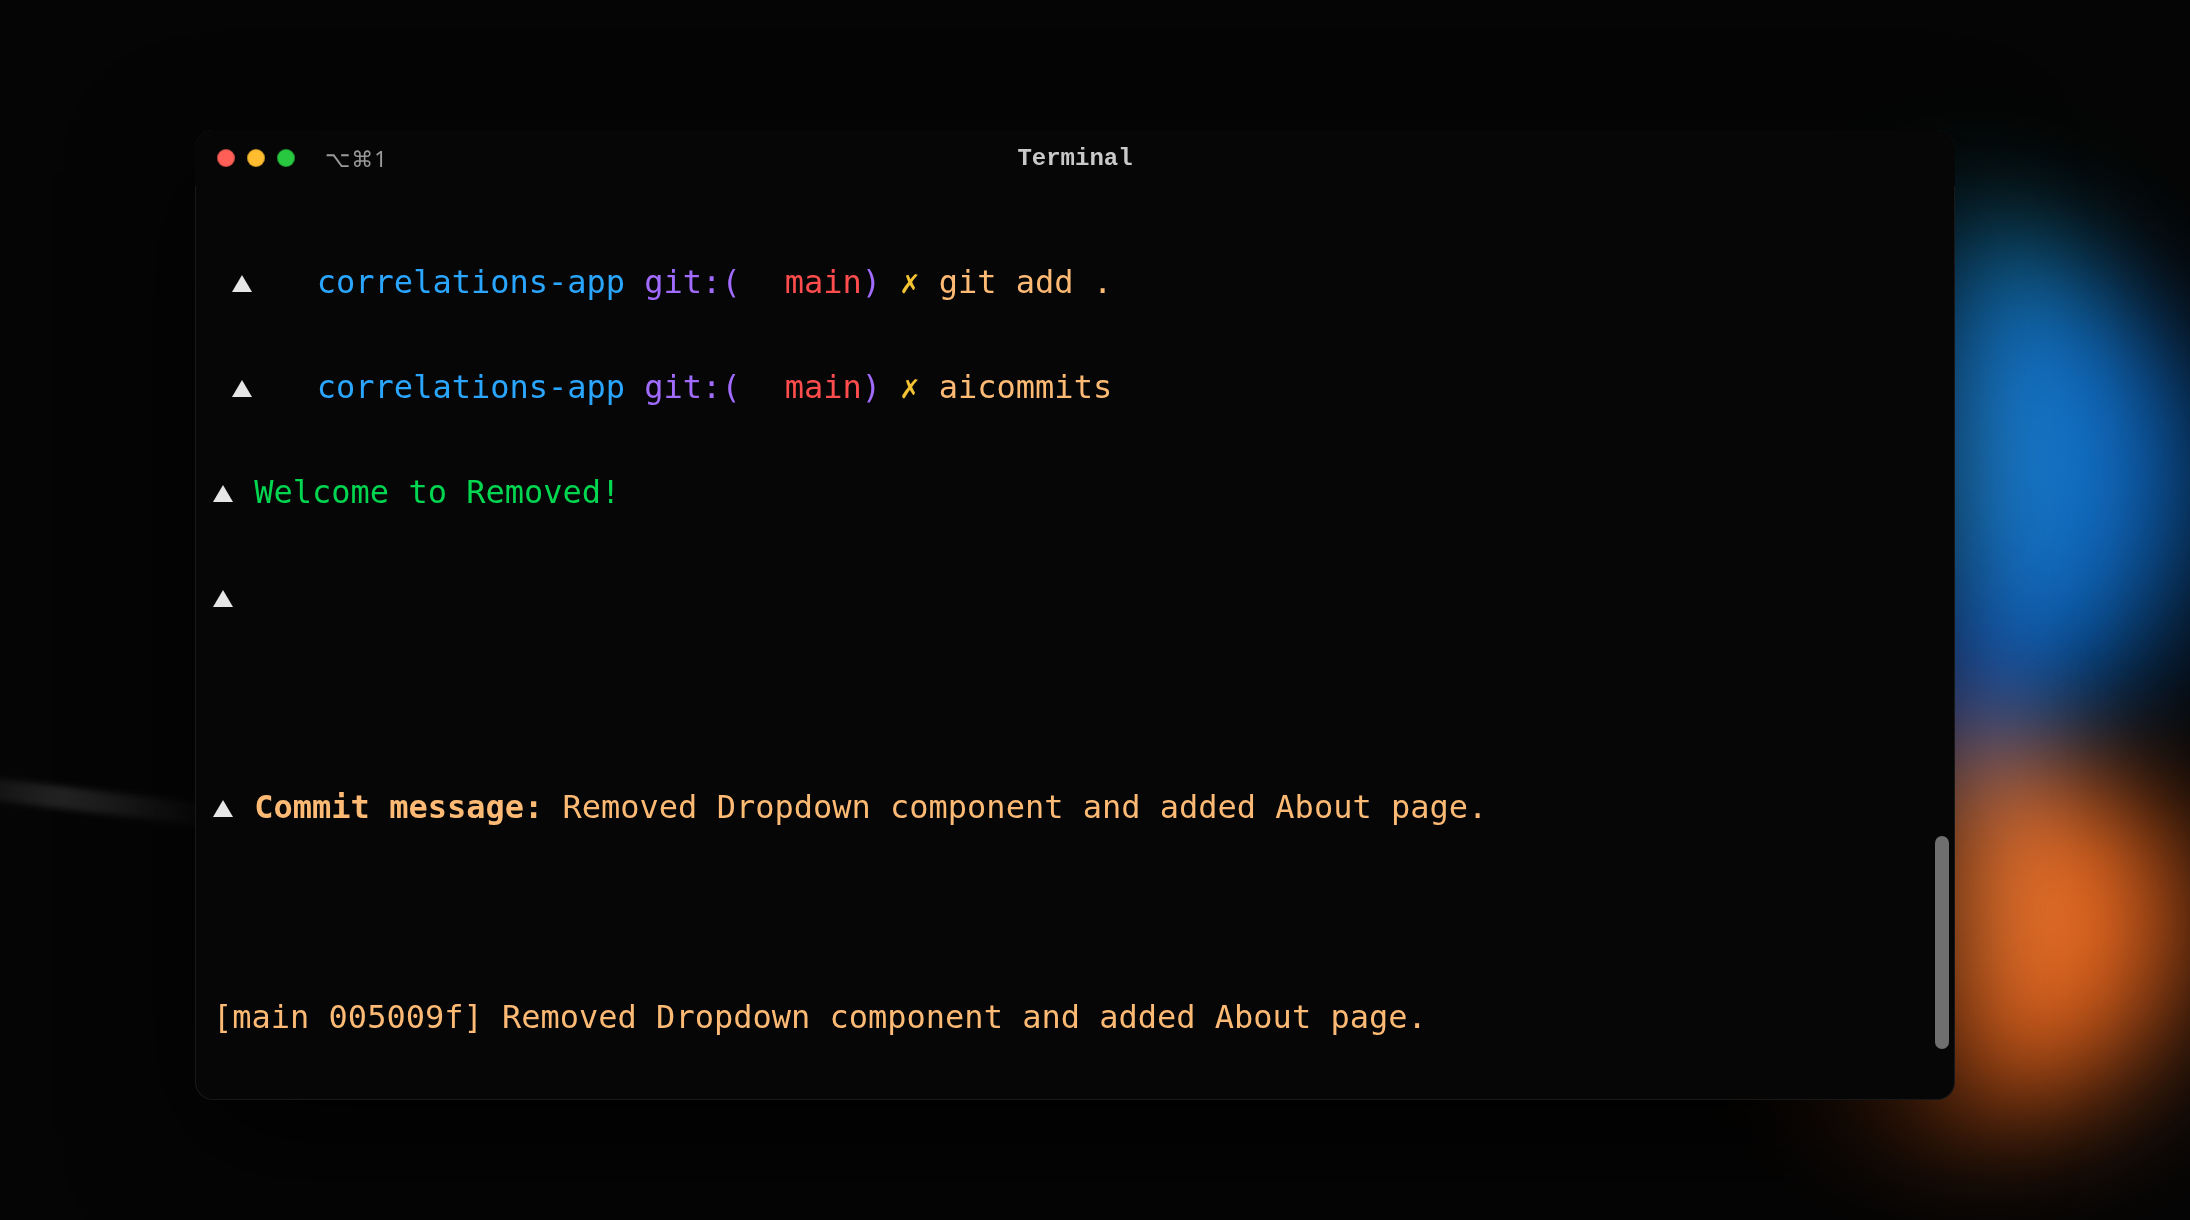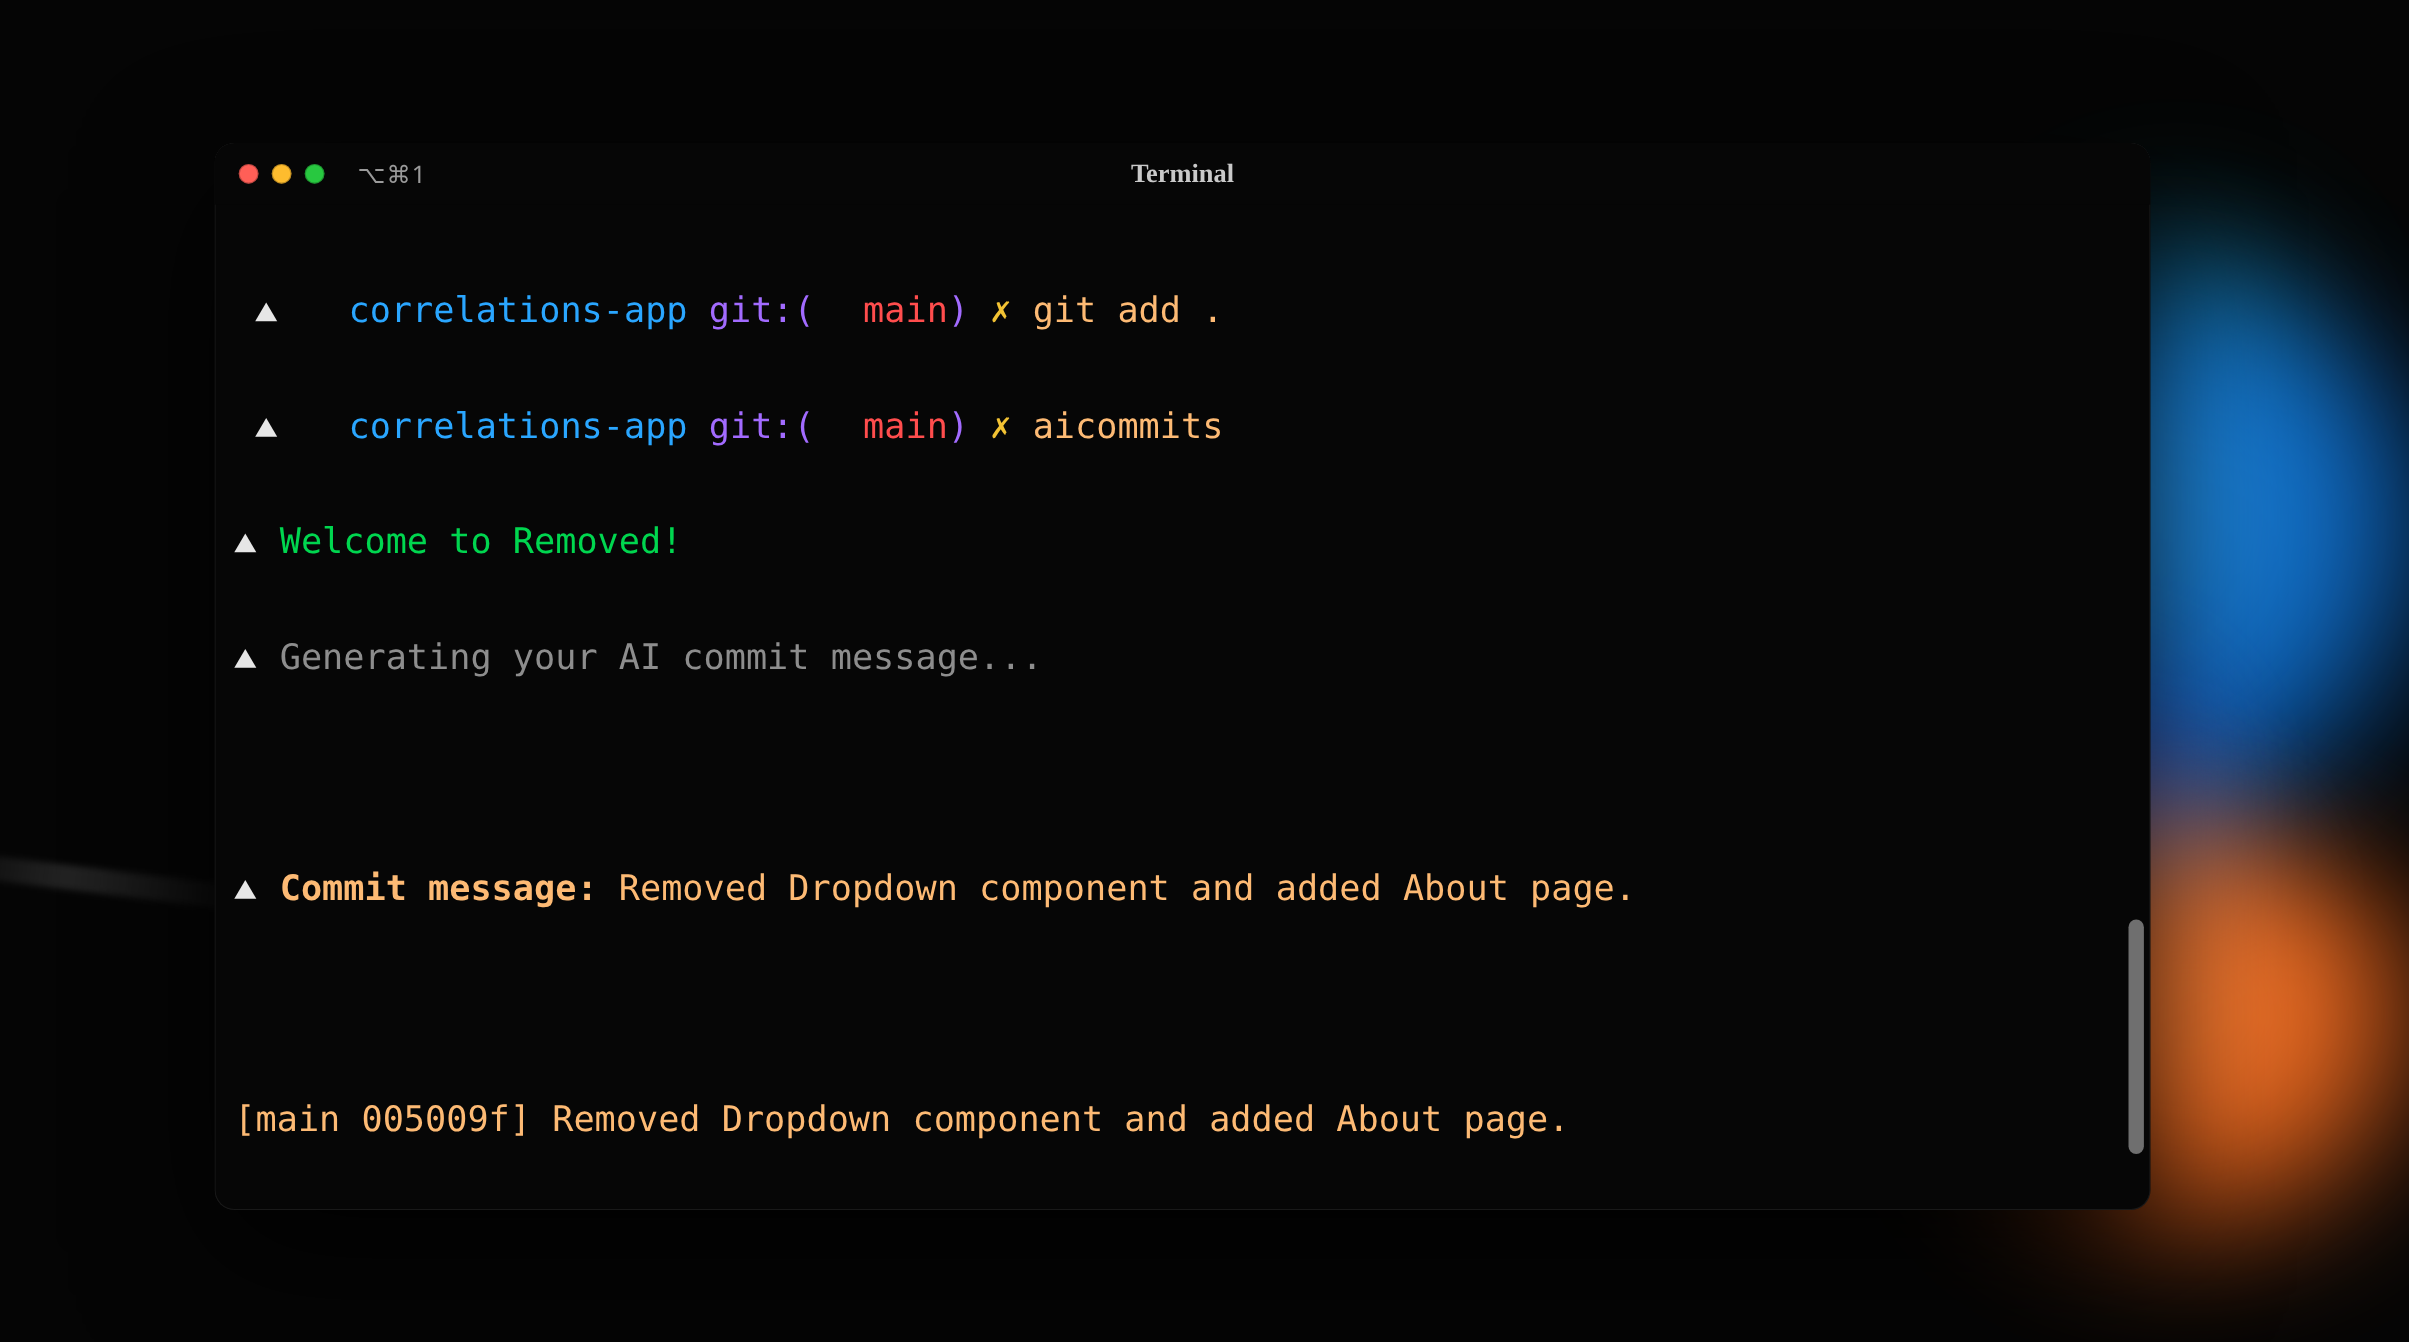--- a/index.html
+++ b/index.html
@@ -58,21 +58,21 @@
   .tl.green  { background: #28c840; }
   .tab-hint {
     margin-left: 30px;
     color: #9a9a9a;
     font-family: -apple-system, "SF Pro", system-ui, sans-serif;
     font-size: 22px; letter-spacing: 1px;
   }
   .title {
     position: absolute; left: 0; right: 0;
     text-align: center;
-    font-family: Liberation Serif, serif;
+    font-family: Liberation Mono, monospace;
     font-size: 24px; font-weight: 600;
     color: #c9c9c9;
     pointer-events: none;
   }
 
   .term-body {
     position: absolute; left: 0; right: 0; top: 56px; bottom: 0;
     padding: 18px 18px 18px 18px;
     color: #e6e6e6;
     font-size: 32px;
@@ -137,21 +137,21 @@
       <span class="tl green"></span>
     </div>
     <span class="tab-hint">⌥⌘1</span>
     <div class="title">Terminal</div>
   </div>
 
   <div class="term-body">
 <span class="line"> <span class="tri"></span>  <span class="c-blue">correlations-app</span> <span class="c-purple">git:</span><span class="c-purple">(</span><span class="c-red">main</span><span class="c-purple">)</span> <span class="c-yellow">✗</span> <span class="c-white">git add .</span></span>
 <span class="line"> <span class="tri"></span>  <span class="c-blue">correlations-app</span> <span class="c-purple">git:</span><span class="c-purple">(</span><span class="c-red">main</span><span class="c-purple">)</span> <span class="c-yellow">✗</span> <span class="c-white">aicommits</span></span>
 <span class="line"><span class="tri"></span> <span class="c-green">Welcome to Removed!</span></span>
-<span class="line"><span class="tri"></span> <span class="c-gray">Generating your AI commit message...</span></span>
+<span class="line"><span class="tri"></span> </span>
 <span class="line"> </span>
 <span class="line"><span class="tri"></span> <span class="c-white c-bold">Commit message:</span> <span class="c-white">Removed Dropdown component and added About page.</span></span>
 <span class="line"> </span>
 <span class="line c-white">[main 005009f] Removed Dropdown component and added About page.</span>
 
 
 
 
 
   </div>

